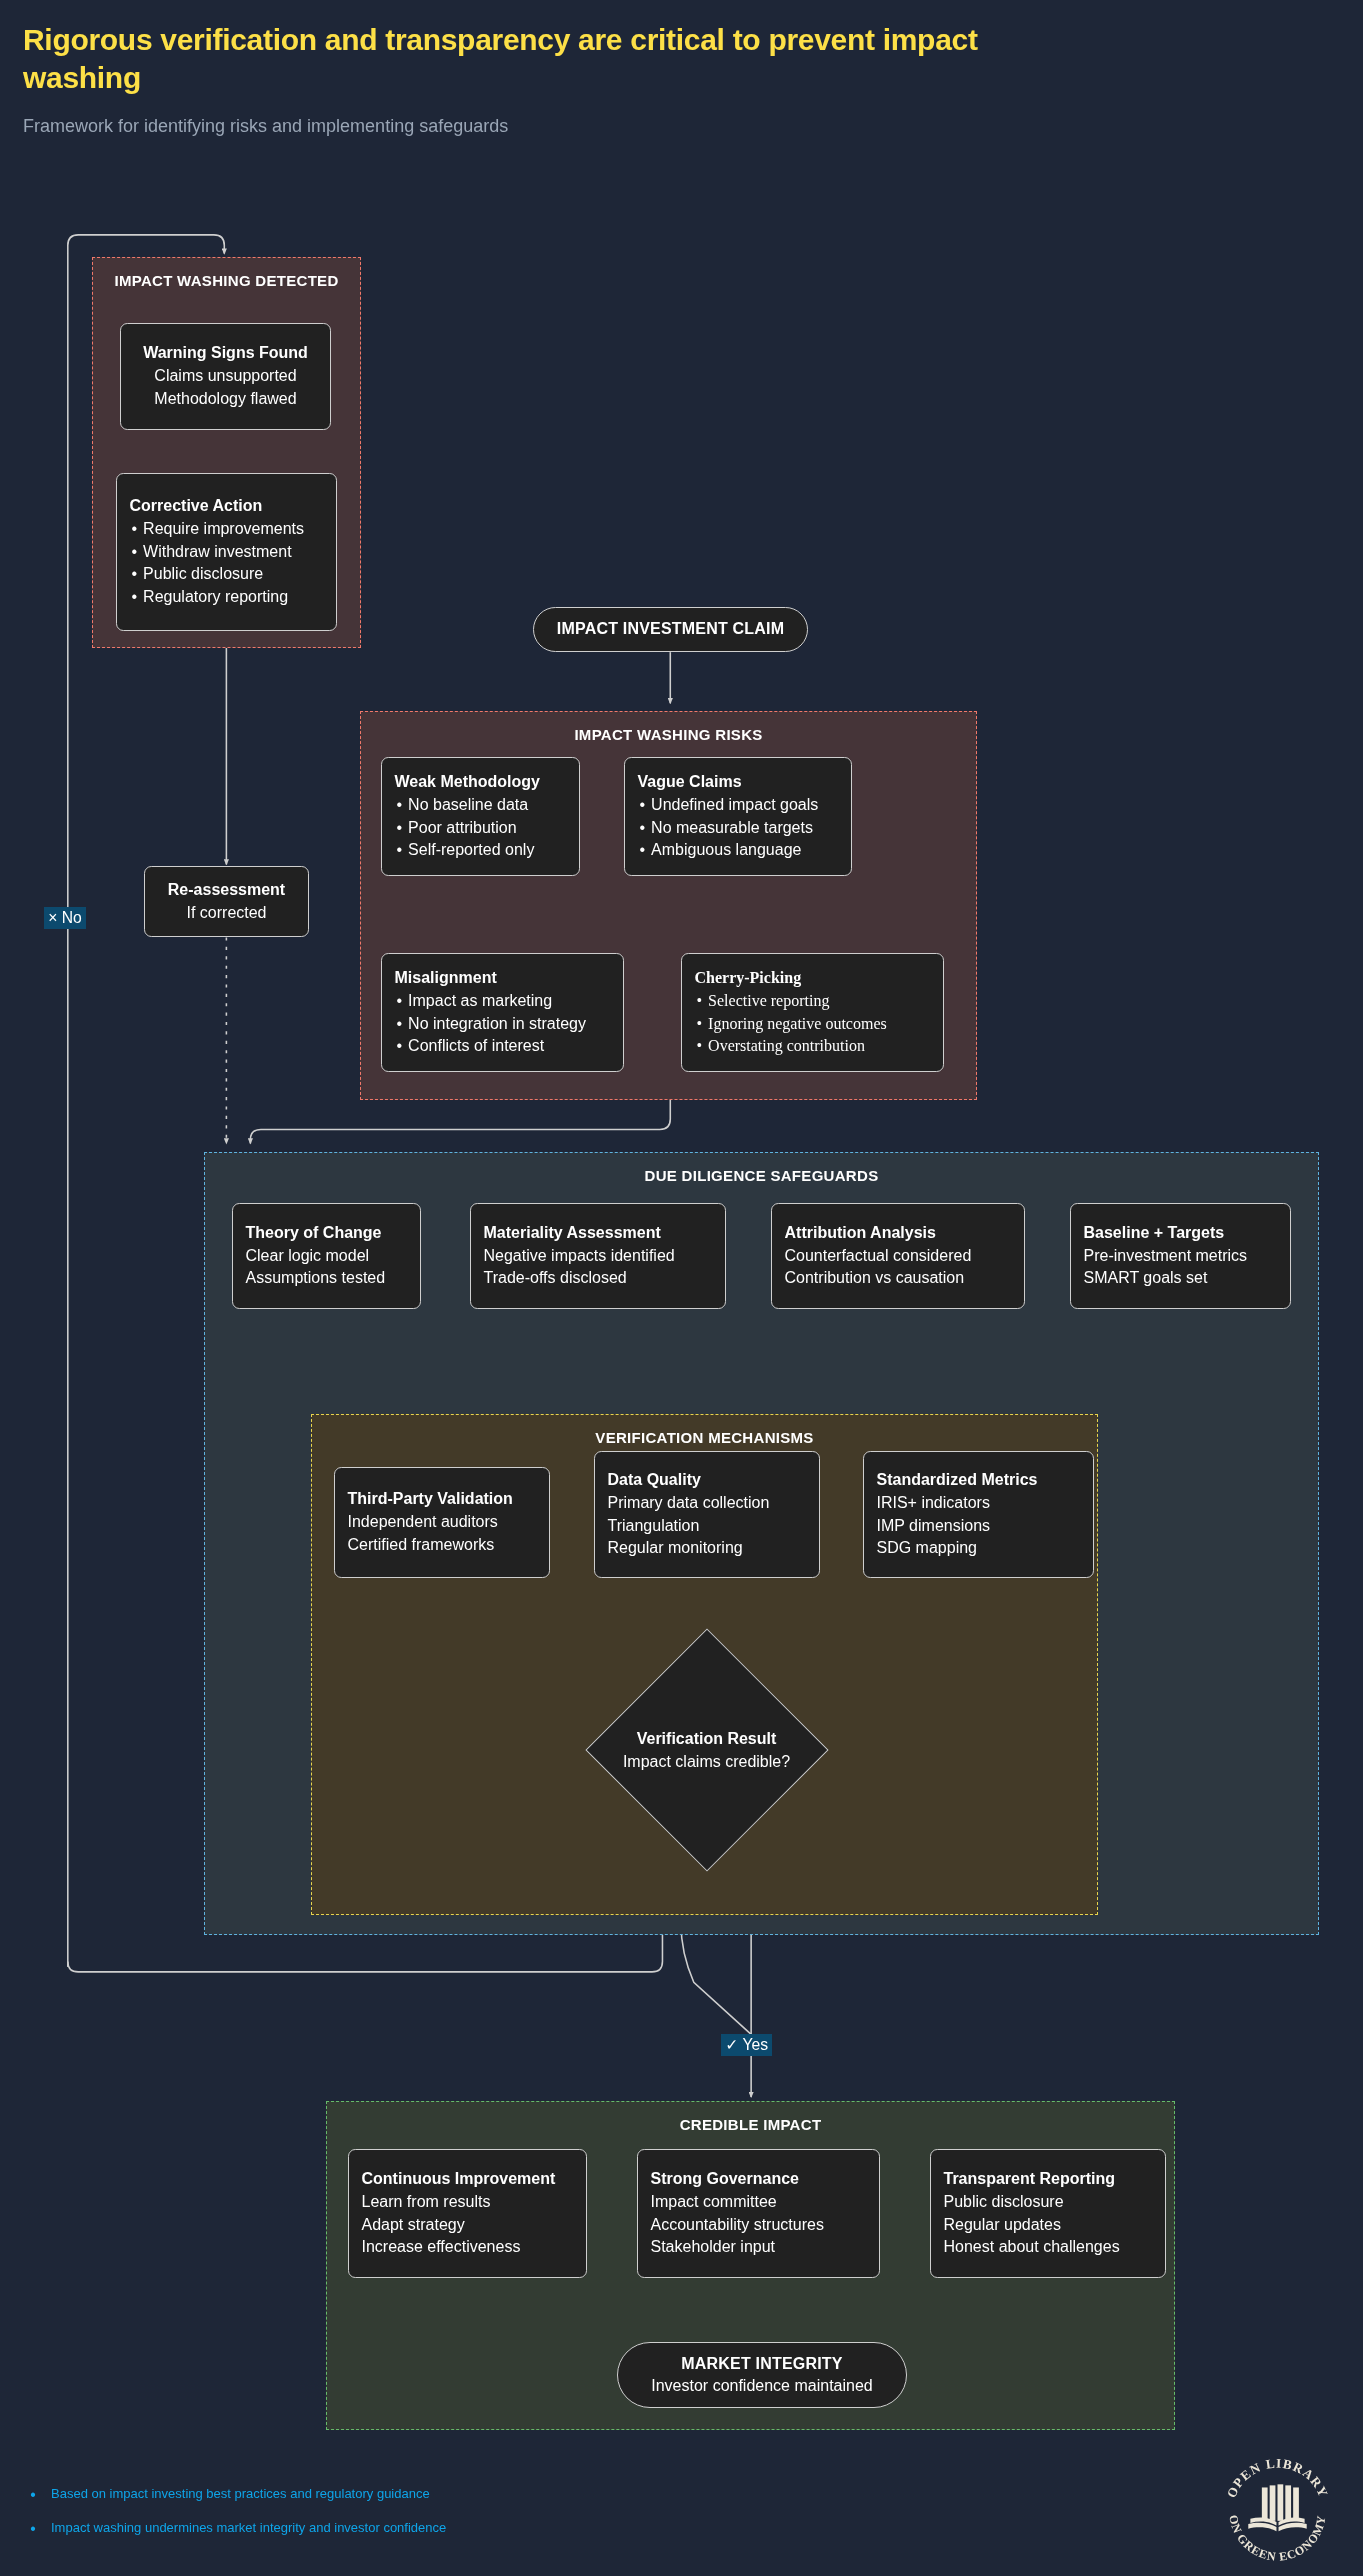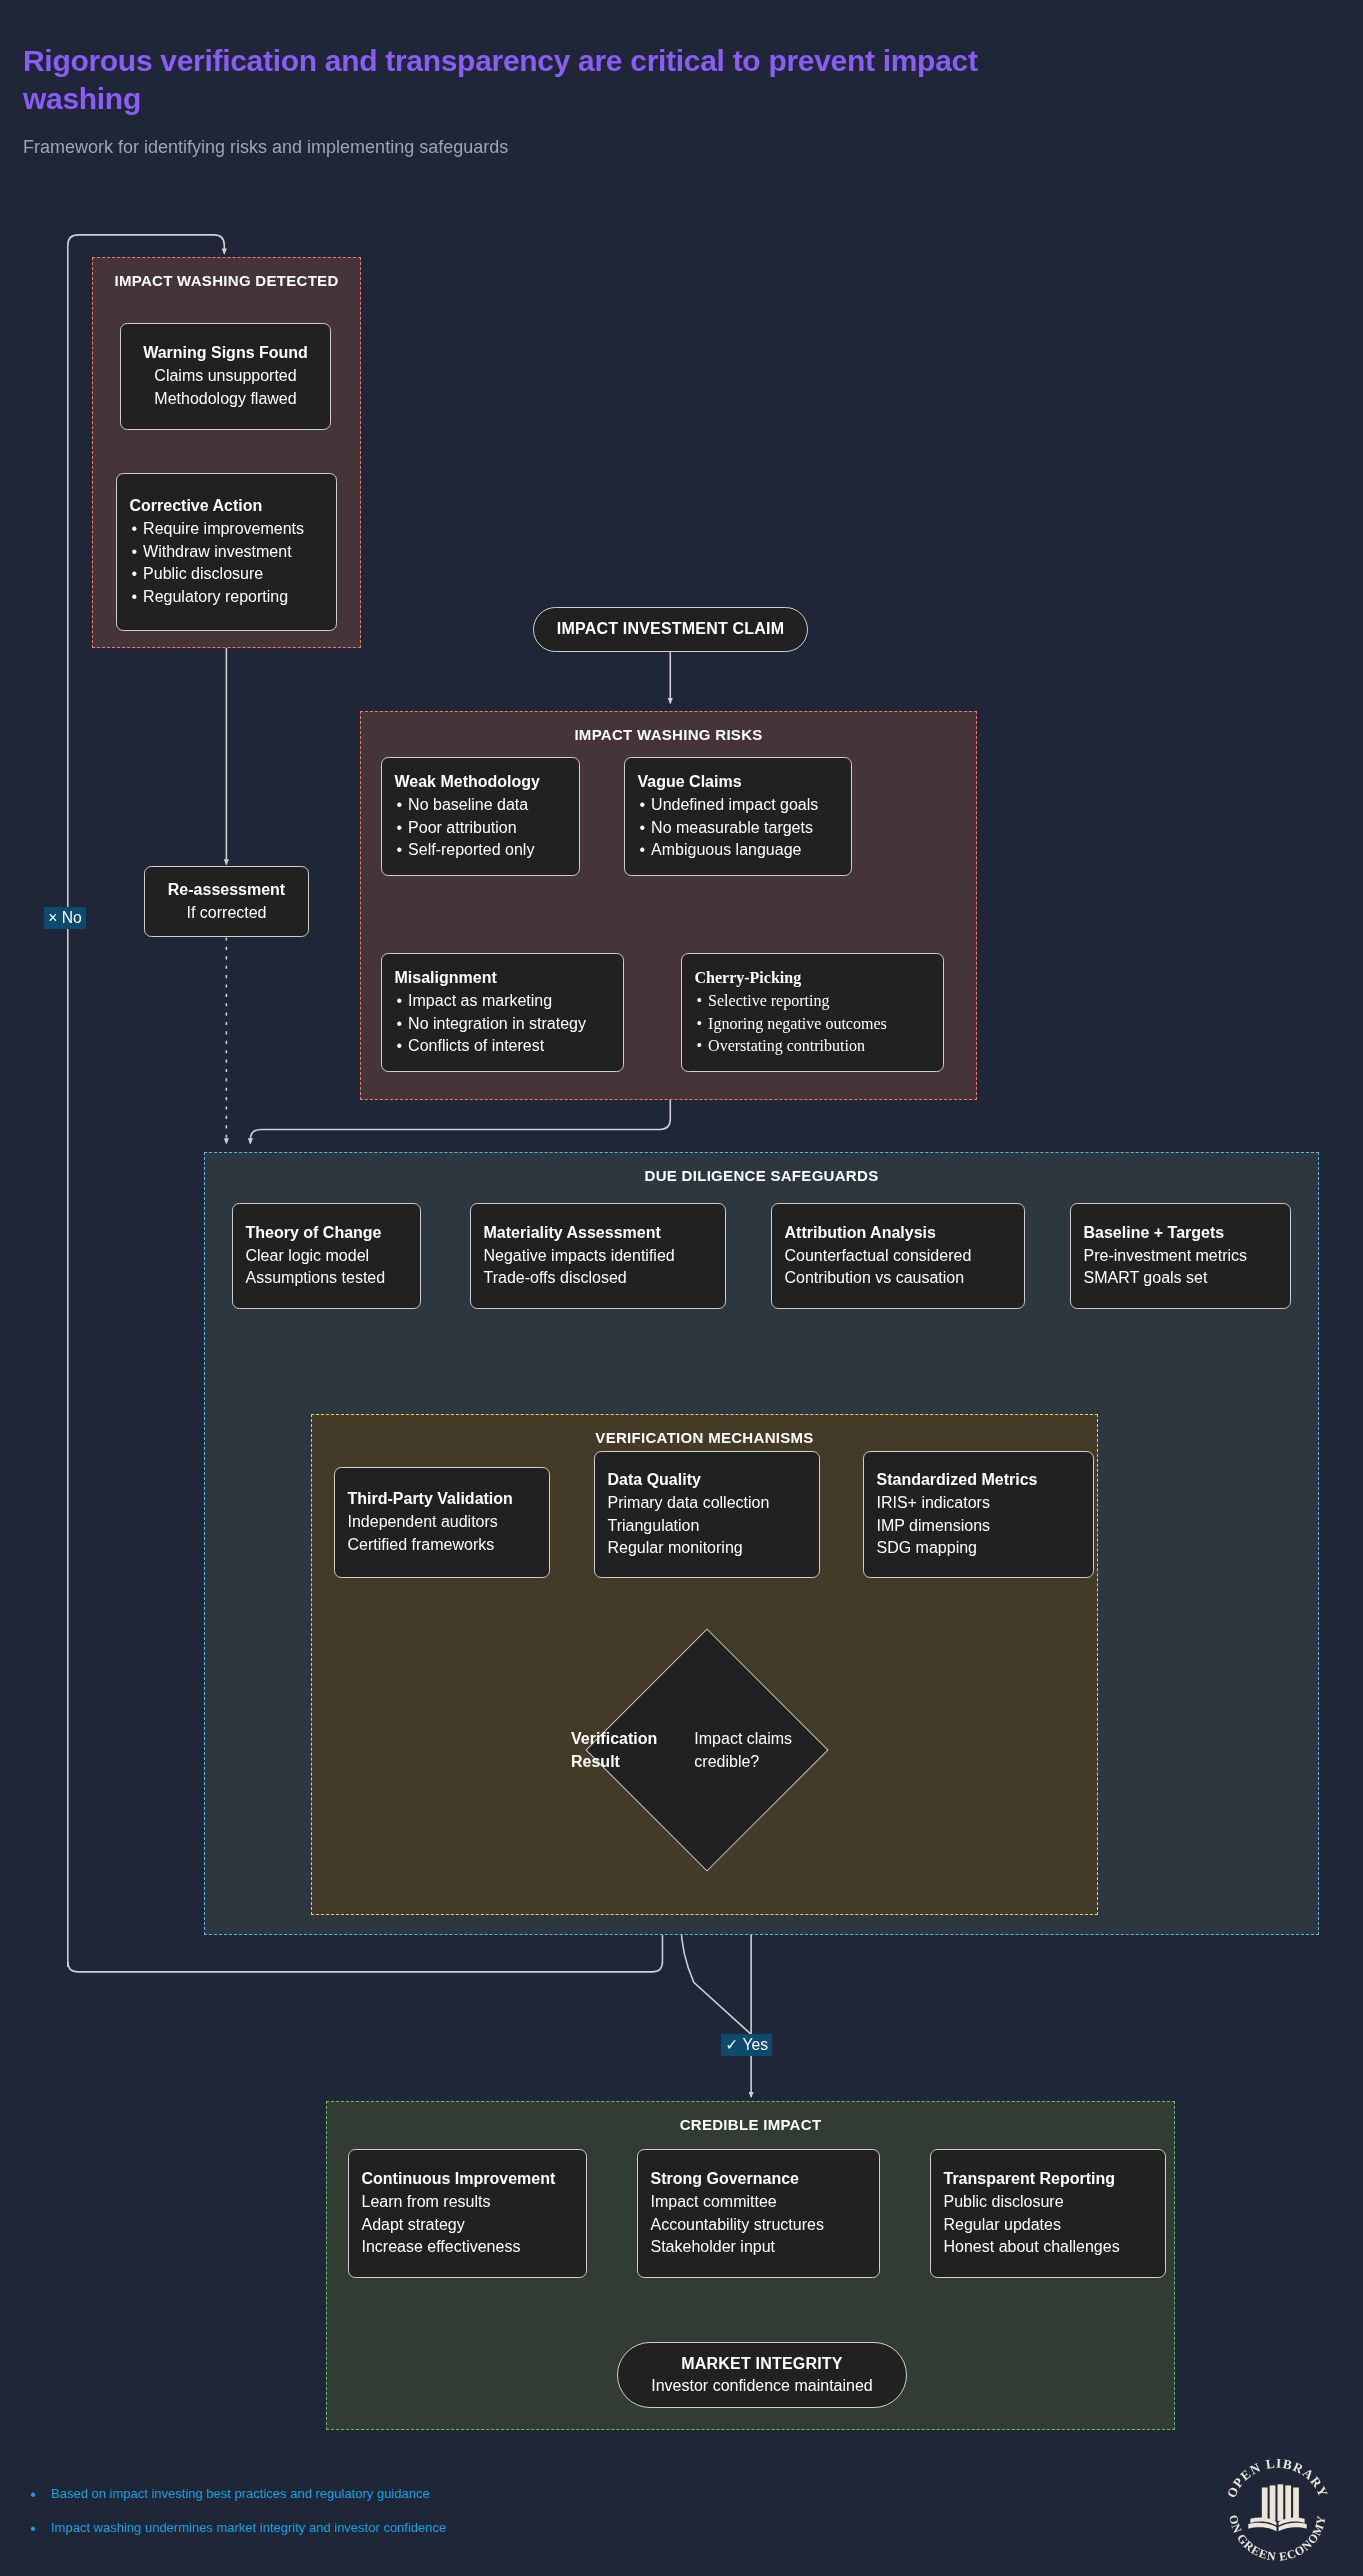--- a/index.html
+++ b/index.html
@@ -7,22 +7,22 @@
     width: 1363px; height: 2576px;
     background: #1e2637;
     font-family: "Liberation Sans", sans-serif;
     overflow: hidden;
   }
   #root { position: relative; width: 1363px; height: 2576px; }
 
   
   #header { position: absolute; left: 23px; top: 21px; width: 1096px; }
   #title {
-    font-size: 30px; font-weight: bold; color: #8b5cf6;
-    line-height: 1.28; letter-spacing: -0.3px; max-width: 1022px; margin-top: 21px;
+    font-size: 30px; font-weight: bold; color: #fde047;
+    line-height: 1.28; letter-spacing: -0.3px; max-width: 1022px;
   }
   #subtitle {
     margin-top: 18px; font-size: 18px; color: #9aa6b6; font-weight: normal;
   }
   #edges { position: absolute; left: 0; top: 0; width: 1363px; height: 2576px; pointer-events: none; }
 
   
   .cluster { position: absolute; border-style: dashed; }
   .cluster-title {
     position: absolute; left: 0; right: 0; text-align: center;
@@ -89,21 +89,21 @@
   .stadium .nl { font-size: 16px; line-height: 1.4; }
 
   .diamond-wrap { position: absolute; }
   .diamond-shape {
     position: absolute; left: 0; top: 0; width: 100%; height: 100%;
     background: #212121; border: 1.6px solid #cfcfcf;
     transform: rotate(45deg);
   }
   .diamond-text {
     position: absolute; left: 0; top: 0; width: 100%; height: 100%;
-    display: flex; flex-direction: row; justify-content: center; align-items: center;
+    display: flex; flex-direction: column; justify-content: center; align-items: center;
     color: #fff; text-align: left;
   }
   .diamond-text .nt { font-weight: bold; font-size: 16px; line-height: 1.45; }
   .diamond-text .nl { font-size: 16px; line-height: 1.45; }
 
   
   .edge-label {
     position: absolute; background: #0c4a6e; color: #ffffff;
     font-size: 15.7px; padding: 1.6px 4.2px; white-space: nowrap;
     line-height: 1.2;

